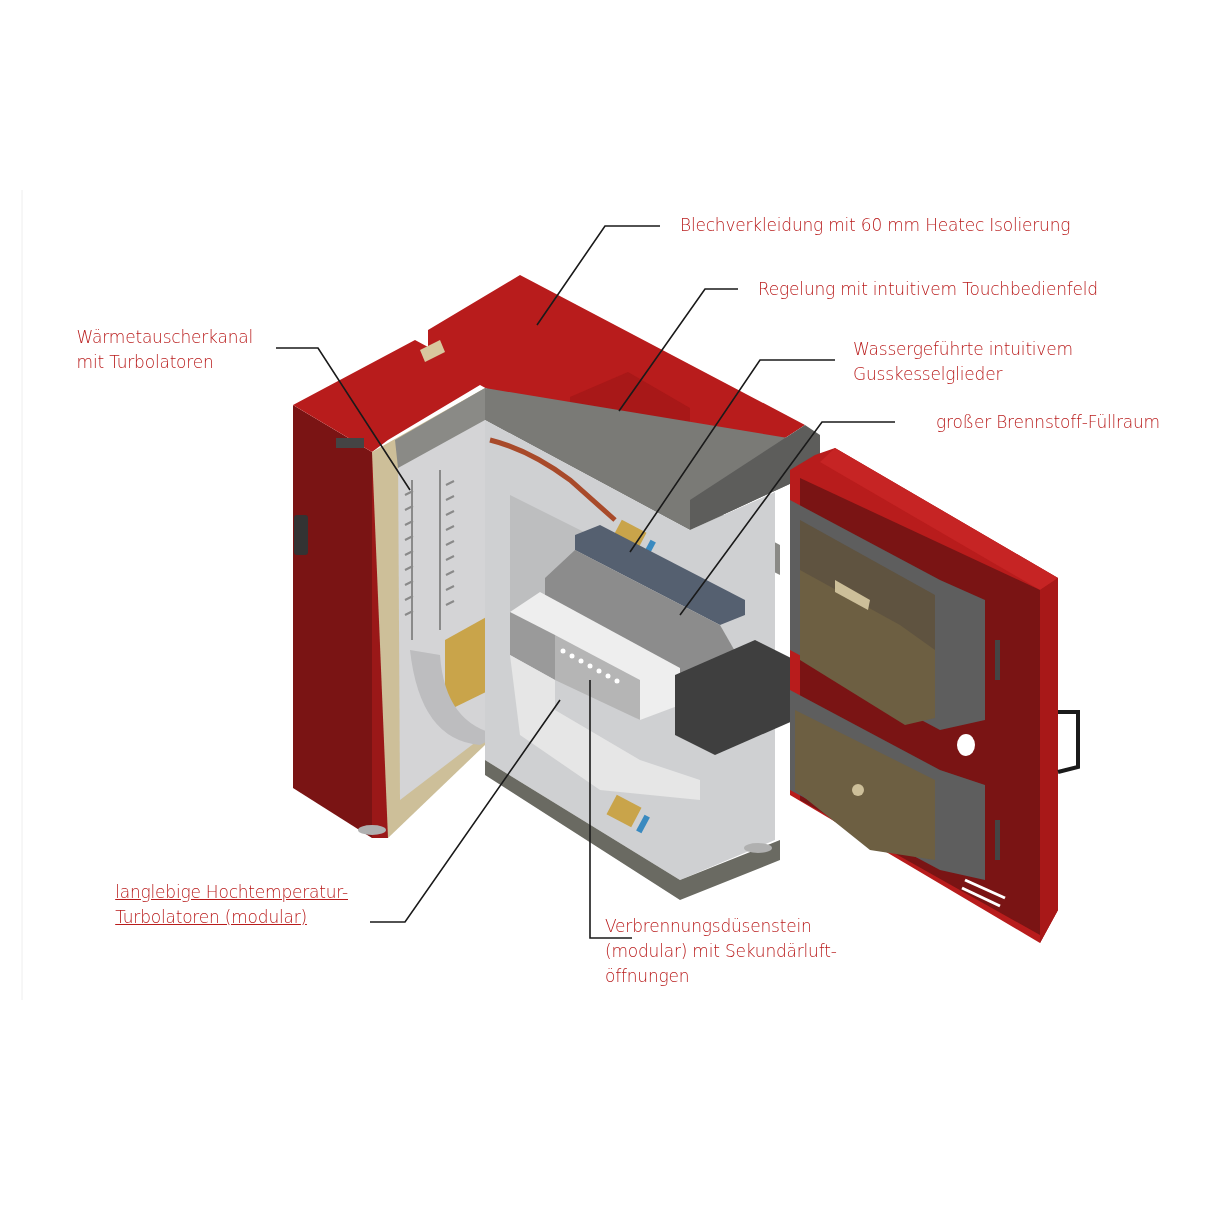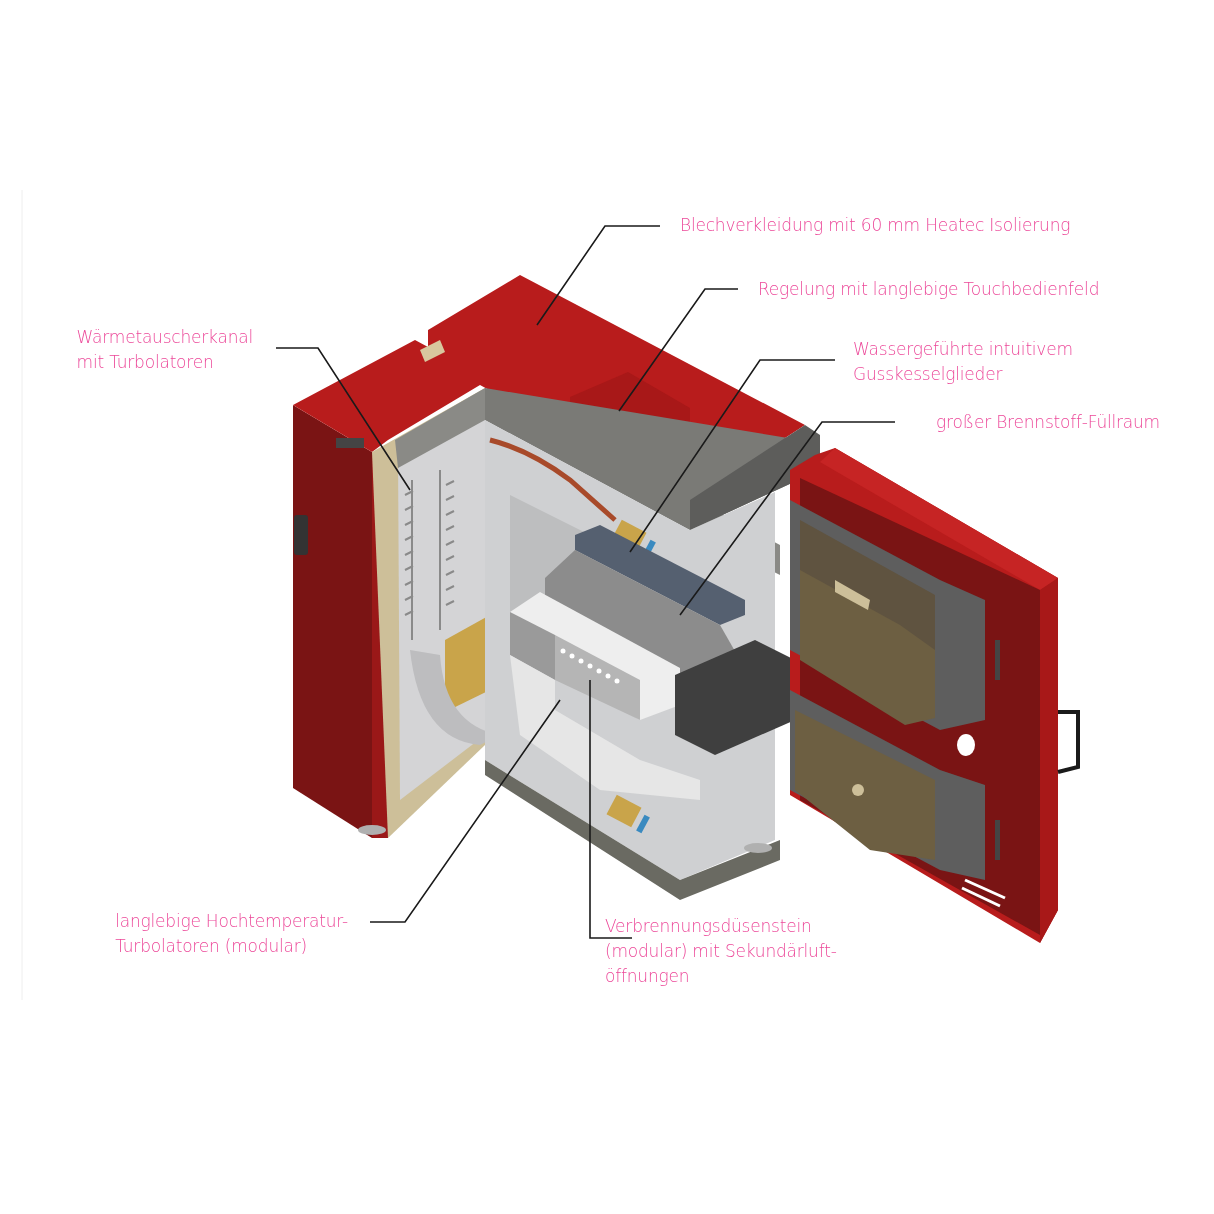--- a/index.html
+++ b/index.html
@@ -1,18 +1,18 @@
 <!DOCTYPE html>
 <html><head>
   <meta charset="utf-8">
   <style>
     html, body { margin:0; padding:0; background:#ffffff; }
     body { width:1214px; height:1214px; position:relative; overflow:hidden; font-family:"Liberation Sans", sans-serif; }
     #diagram { position:absolute; left:0; top:0; width:1214px; height:1214px; }
-    .label { position:absolute; font-family:"DejaVu Sans", sans-serif; font-size:17px; line-height:25px; color:#ec4899; font-weight:300; white-space:nowrap; letter-spacing:-0.2px; }
+    .label { position:absolute; font-family:"DejaVu Sans", sans-serif; font-size:17px; line-height:25px; color:#b91c1c; font-weight:300; white-space:nowrap; letter-spacing:-0.2px; }
     .label.right { }
     .label span { display:block; }
   </style>
 </head>
 <body>
 
 <svg id="diagram" viewBox="0 0 1214 1214" xmlns="http://www.w3.org/2000/svg">
 
   <line x1="22" y1="190" x2="22" y2="1000" stroke="#eeeeee" stroke-width="1"></line>
 
@@ -120,38 +120,38 @@
     <polyline points="370,922 405,922 560,700"></polyline>
     <polyline points="632,938 590,938 590,680"></polyline>
   </g>
 </svg>
 
 <div class="label" style="left:680px; top:213px;">
   <span>Blechverkleidung mit 60 mm Heatec Isolierung</span>
 </div>
 
 <div class="label" style="left:758px; top:277px;">
-  <span>Regelung mit langlebige Touchbedienfeld</span>
+  <span>Regelung mit intuitivem Touchbedienfeld</span>
 </div>
 
 <div class="label right" style="right:961px; top:325px;">
   <span>Wärmetauscherkanal</span>
   <span>mit Turbolatoren</span>
 </div>
 
 <div class="label" style="left:853px; top:337px;">
   <span>Wassergeführte intuitivem</span>
   <span>Gusskesselglieder</span>
 </div>
 
 <div class="label" style="left:916px; top:410px;margin-left:20px;">
   <span>großer Brennstoff-Füllraum</span>
 </div>
 
-<div class="label right" style="right:866px; top:909px;">
+<div class="label right" style="right:866px; top:880px;text-decoration:underline;">
   <span>langlebige Hochtemperatur-</span>
   <span>Turbolatoren  (modular)</span>
 </div>
 
 <div class="label" style="left:605px; top:914px;">
   <span>Verbrennungsdüsenstein</span>
   <span>(modular) mit Sekundärluft-</span>
   <span>öffnungen</span>
 </div>
 

